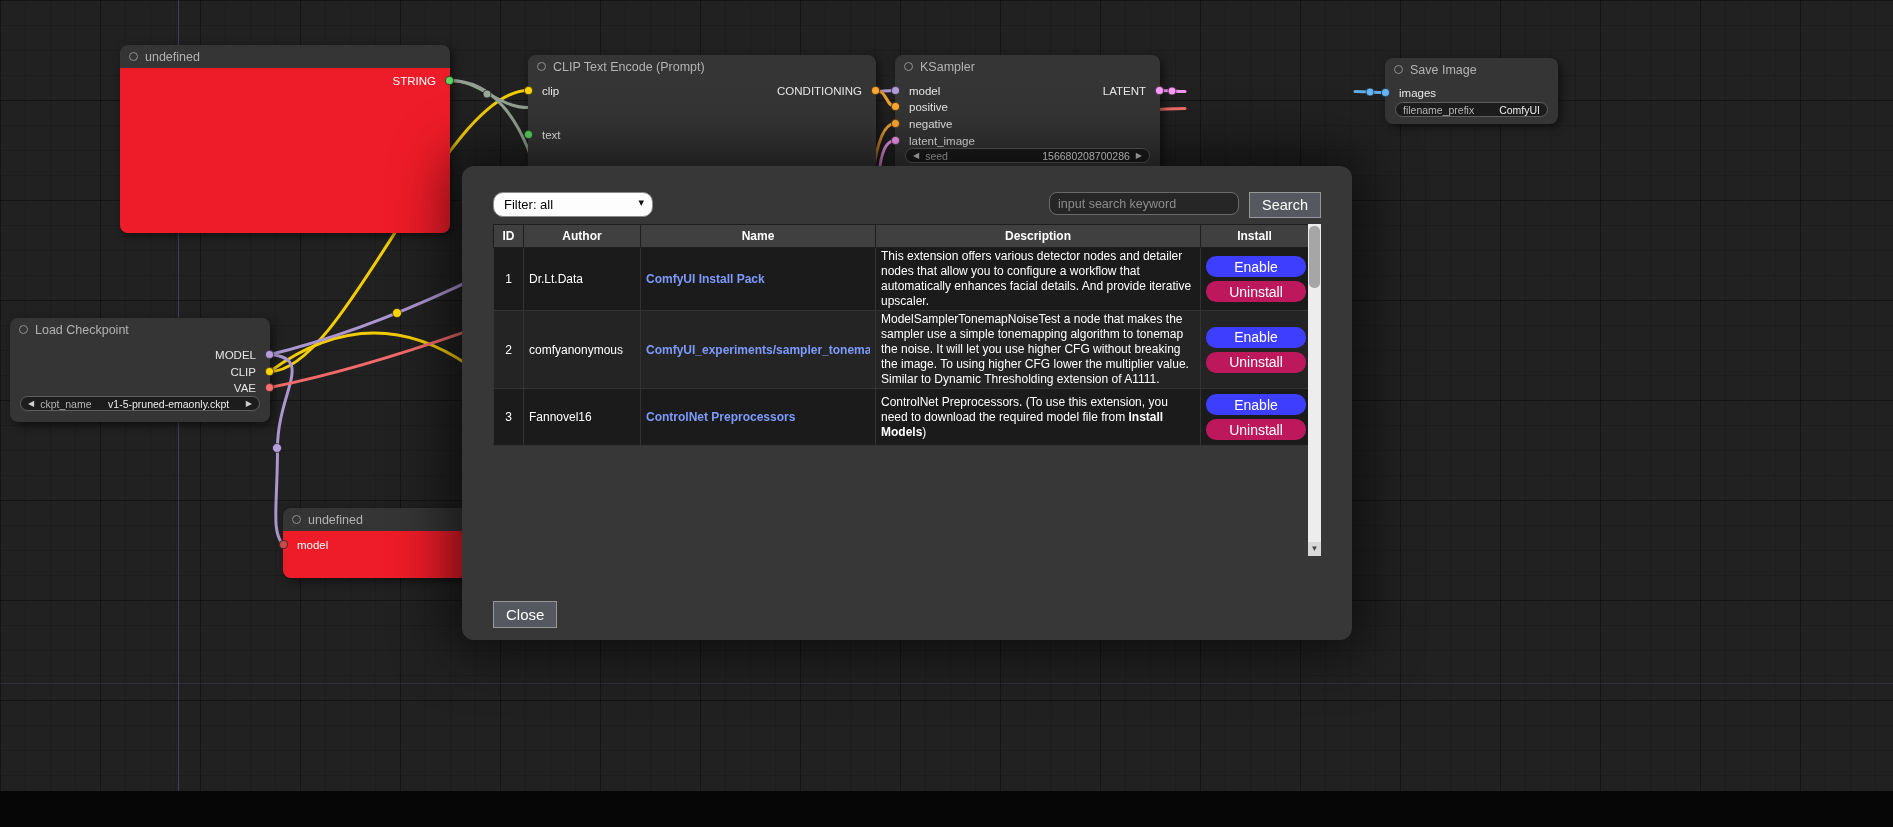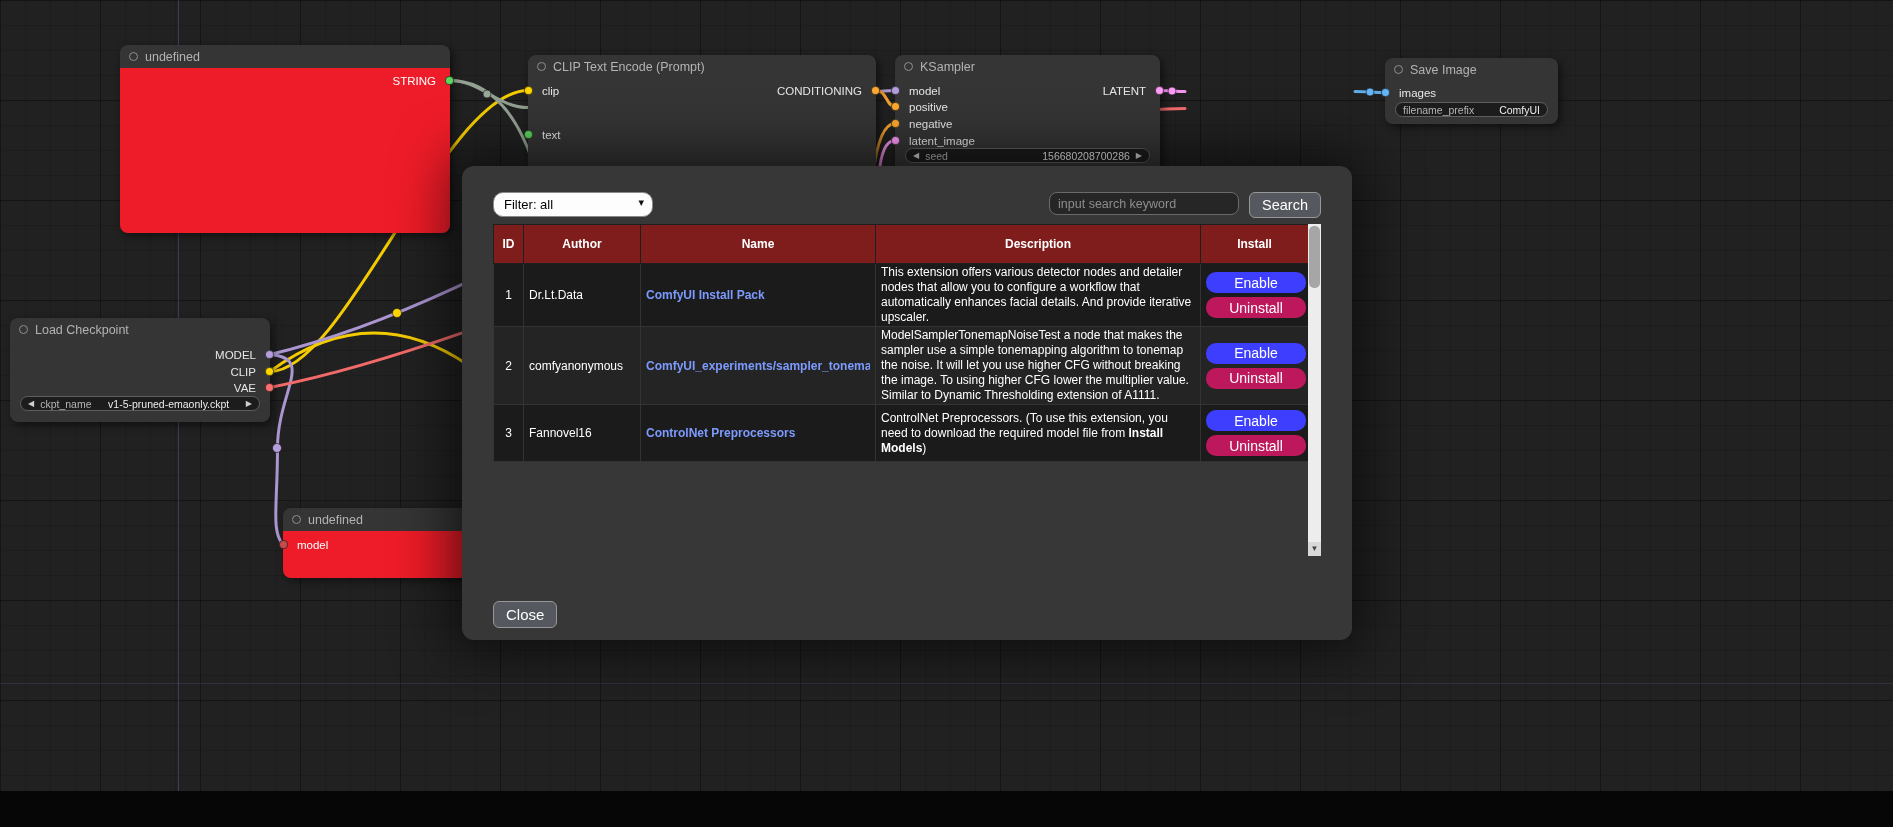--- a/index.html
+++ b/index.html
@@ -64,31 +64,31 @@
     border:1px solid #8a8a8a; border-radius:10px; height:25px; width:160px;
     padding:2px 24px 2px 10px; font-size:13px; font-family:inherit;
   }
   .select-arrow { position:absolute; right:9px; top:4px; color:#111; font-size:11px; pointer-events:none; }
   .search-input {
     margin-left:auto; width:190px; height:23px; background:#262626; color:#ddd;
     border:1px solid #6a6a6a; border-radius:8px; padding:2px 8px; font-size:12.5px; font-family:inherit;
   }
   .search-input::placeholder { color:#8d8d8d; }
   .sys-btn {
-    background:#55585e; color:#fff; border:1px solid #979797; border-radius:6px;
+    background:#55585e; color:#fff; border:1px solid #979797; border-radius:0;
     font-size:14.5px; padding:2px 12px; height:26px; font-family:inherit; cursor:pointer;
   }
   .search-btn { margin-left:10px; }
   .close-btn { position:absolute; left:31px; bottom:12px; font-size:15px; height:27px; }
 
   .table-wrap { position:absolute; left:31px; top:58px; width:828px; height:332px; }
   table.ext { border-collapse:collapse; table-layout:fixed; width:815px; background:#1c1c1c; }
   table.ext th {
-    background:#7f1d1d; color:#fff; font-weight:bold; font-size:12px;
-    height:16px; padding:12px 2px; border:1px solid #1e1e1e; text-align:center;
+    background:#404040; color:#fff; font-weight:bold; font-size:12px;
+    height:16px; padding:4px 2px; border:1px solid #1e1e1e; text-align:center;
   }
   table.ext td { border:1px solid #333; font-size:12px; padding:1px 5px; vertical-align:middle; color:#fff; }
   table.ext tbody tr { background:#1b1b1b; }
   table.ext tbody tr:nth-child(even) { background:#242424; }
   td.c-id { text-align:center; }
   td.c-name a { color:#7d9bff; font-weight:bold; font-size:12px; text-decoration:none; white-space:nowrap; display:block; overflow:hidden; }
   td.c-desc { line-height:15px; padding:2px 5px; }
   td.c-desc .b { font-weight:bold; }
   td.c-install { text-align:center; }
   .row-btn {

